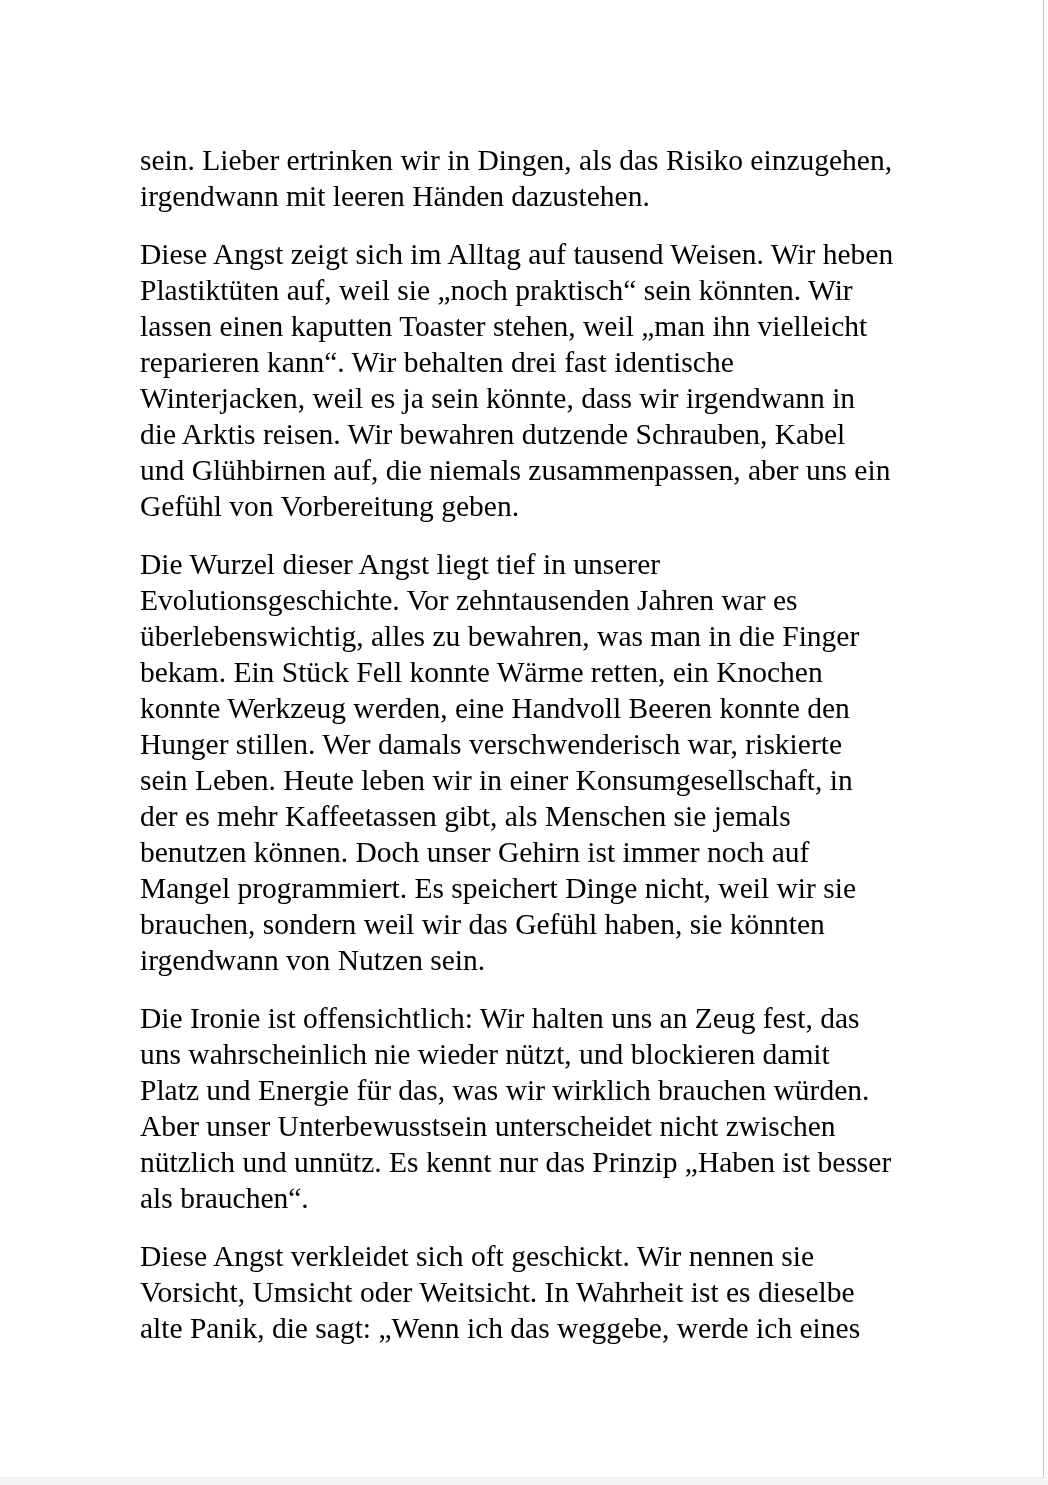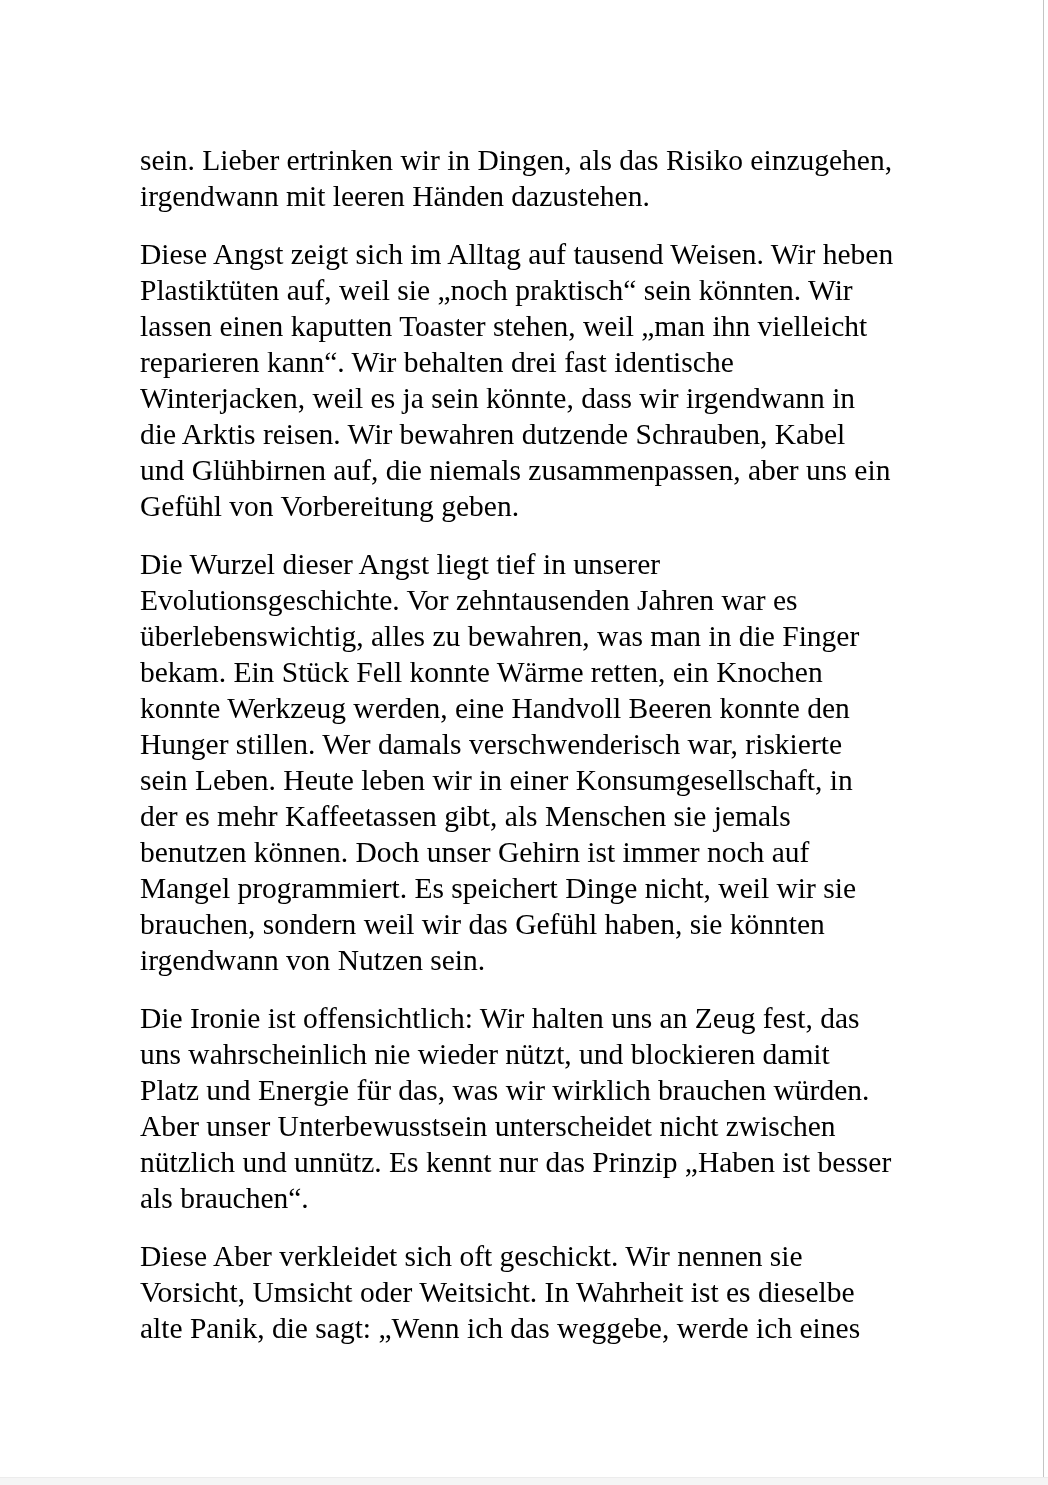--- a/index.html
+++ b/index.html
@@ -80,20 +80,20 @@
 benutzen können. Doch unser Gehirn ist immer noch auf
 Mangel programmiert. Es speichert Dinge nicht, weil wir sie
 brauchen, sondern weil wir das Gefühl haben, sie könnten
 irgendwann von Nutzen sein.</p>
     <p class="para">Die Ironie ist offensichtlich: Wir halten uns an Zeug fest, das
 uns wahrscheinlich nie wieder nützt, und blockieren damit
 Platz und Energie für das, was wir wirklich brauchen würden.
 Aber unser Unterbewusstsein unterscheidet nicht zwischen
 nützlich und unnütz. Es kennt nur das Prinzip „Haben ist besser
 als brauchen“.</p>
-    <p class="para">Diese Aber verkleidet sich oft geschickt. Wir nennen sie
+    <p class="para">Diese Angst verkleidet sich oft geschickt. Wir nennen sie
 Vorsicht, Umsicht oder Weitsicht. In Wahrheit ist es dieselbe
 alte Panik, die sagt: „Wenn ich das weggebe, werde ich eines</p>
   </div>
 </div>
 
 <div class="page-right-gutter"></div>
 <div class="page-bottom-edge"></div>
 
 </body></html>

